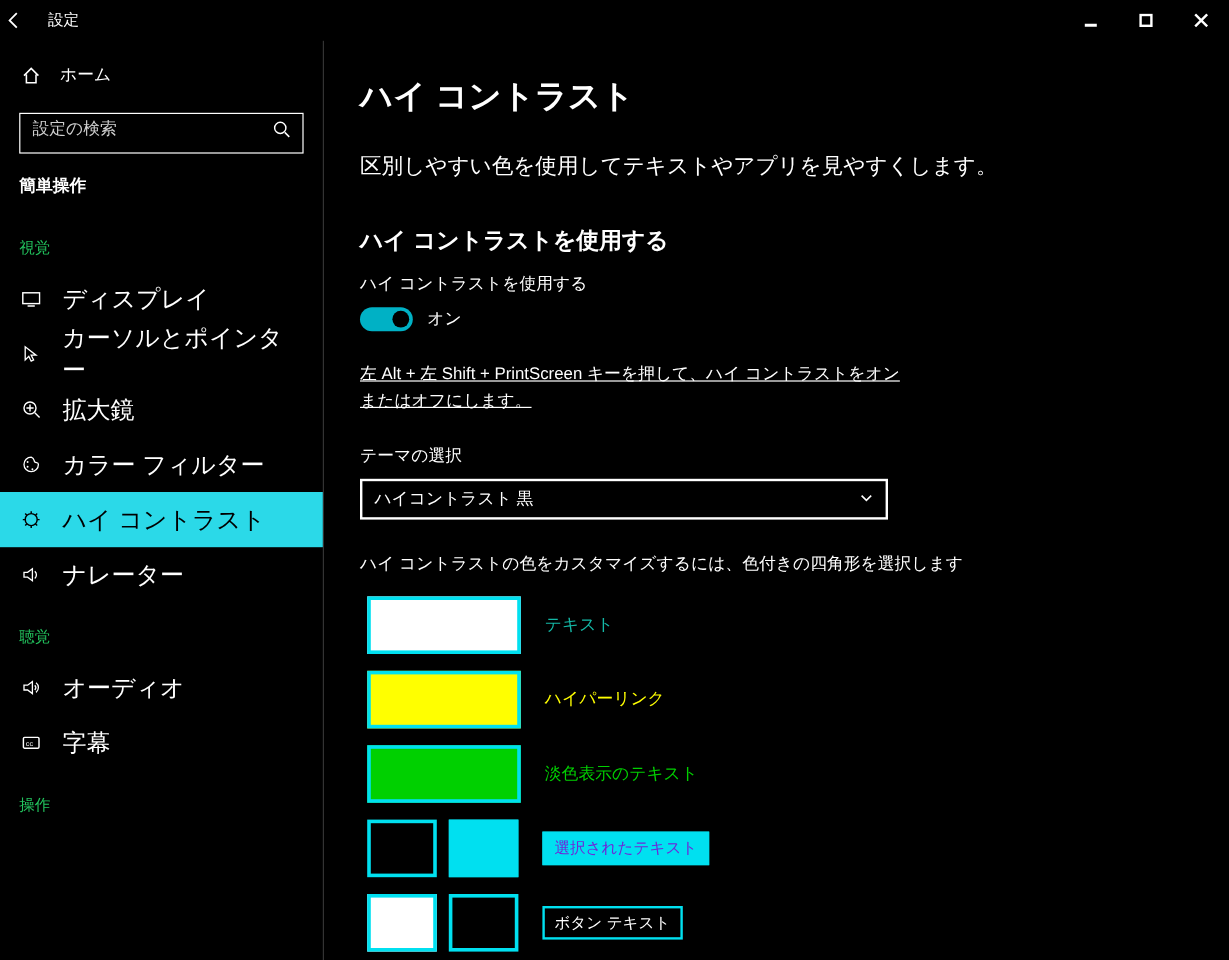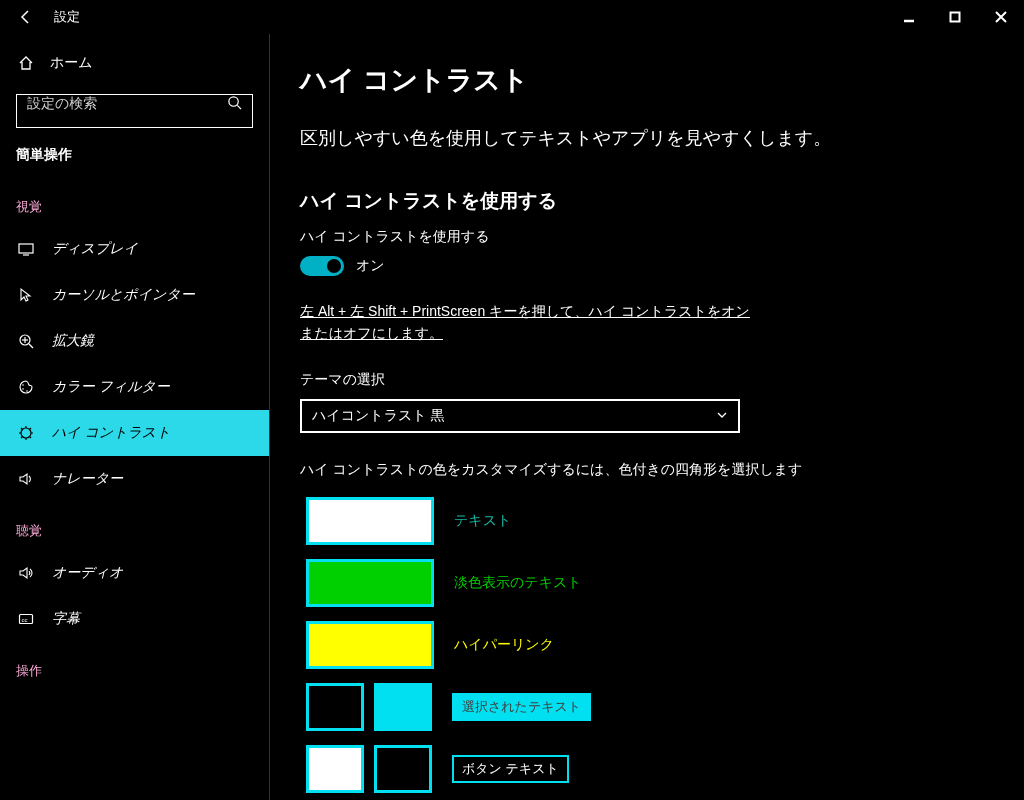--- a/index.html
+++ b/index.html
@@ -1,37 +1,37 @@
 <!DOCTYPE html>
 <html><head>
 <meta charset="utf-8">
 <style>
 * { box-sizing: border-box; margin: 0; padding: 0; }
 html, body { width: 1024px; height: 800px; overflow: hidden; background: #000; font-family: "Yu Gothic UI", "Meiryo", sans-serif; color: #fff; font-size: 14px; }
 .window { display: flex; flex-direction: column; width: 100%; height: 100%; }
-.titlebar { display: flex; align-items: center; height: 34px; padding-left: 14px; }
+.titlebar { display: flex; align-items: center; height: 34px; }
 .titlebar .back { width: 24px; height: 24px; display: flex; align-items: center; justify-content: center; cursor: pointer; }
 .titlebar .title { margin-left: 16px; font-size: 13px; }
 .titlebar .spacer { flex: 1; }
 .titlebar .win-controls { display: flex; }
 .titlebar .win-btn { width: 46px; height: 34px; display: flex; align-items: center; justify-content: center; cursor: pointer; }
 .titlebar .win-btn svg { stroke: #fff; fill: none; }
 .body { display: flex; flex: 1; min-height: 0; }
 .sidebar { width: 270px; padding: 10px 0 0 0; border-right: 1px solid #333; display: flex; flex-direction: column; }
 .sidebar .home-row { display: flex; align-items: center; padding: 10px 16px; cursor: pointer; }
 .sidebar .home-row .icon { width: 20px; display: flex; justify-content: center; }
 .sidebar .home-row .label { margin-left: 14px; font-size: 14px; }
-.searchbox { margin: 12px 16px 18px 16px; border: 1px solid #fff; height: 34px; display: flex; align-items: flex-start; padding: 0 10px; cursor: text; }
+.searchbox { margin: 12px 16px 18px 16px; border: 1px solid #fff; height: 34px; display: flex; align-items: flex-end; padding: 12px 10px; cursor: text; }
 .searchbox input { flex: 1; background: transparent; border: none; color: #fff; font-size: 14px; outline: none; }
 .searchbox input::placeholder { color: #cfcfcf; }
 .section-title { padding: 0 16px 14px 16px; font-size: 14px; font-weight: bold; }
-.group-title { padding: 20px 16px 10px 16px; font-size: 13px; color: #f9a8d4; }
+.group-title { padding: 20px 16px 10px 16px; font-size: 13px; color: #22c55e; }
 .nav-item { display: flex; align-items: center; padding: 0 16px; height: 46px; cursor: pointer; }
 .nav-item .icon { width: 20px; display: flex; justify-content: center; align-items: center; }
-.nav-item .label { margin-left: 16px; font-size: 14px; font-style: italic; }
+.nav-item .label { margin-left: 16px; font-size: 20px; }
 .nav-item.selected { background: #2bd9e8; color: #000; }
 .main { flex: 1; padding: 28px 30px 0 30px; overflow: hidden; }
 .main h1 { font-size: 27px; font-weight: 600; margin-bottom: 28px; }
 .desc { font-size: 18px; margin-bottom: 38px; }
 .sub-h { font-size: 19px; font-weight: 600; margin-bottom: 14px; }
 .field-label { font-size: 14px; margin-bottom: 10px; }
 .toggle-row { display: flex; align-items: center; margin-bottom: 24px; }
 .toggle { width: 44px; height: 20px; border-radius: 10px; background: #00b1c5; position: relative; cursor: pointer; margin-right: 12px; }
 .toggle .knob { position: absolute; right: 3px; top: 3px; width: 14px; height: 14px; border-radius: 50%; background: #000; }
 .hint { font-size: 14px; line-height: 1.6; margin-bottom: 26px; max-width: 450px; text-decoration: underline; }
@@ -224,33 +224,33 @@
       </div>
 
       <div class="field-label" style="margin-bottom:18px">ハイ コントラストの色をカスタマイズするには、色付きの四角形を選択します</div>
 
       <div class="swatch-row">
         <div class="swatch big" style="background:#ffffff"></div>
         <span class="swatch-text" style="color:#14b8a6">テキスト</span>
       </div>
 
       <div class="swatch-row">
+        <div class="swatch big" style="background:#ffff00"></div>
+        <span class="swatch-text" style="color:#ffff00">ハイパーリンク</span>
+      </div>
+
+      <div class="swatch-row">
         <div class="swatch big" style="background:#00d000"></div>
         <span class="swatch-text" style="color:#00d000">淡色表示のテキスト</span>
       </div>
 
       <div class="swatch-row">
-        <div class="swatch big" style="background:#ffff00"></div>
-        <span class="swatch-text" style="color:#ffff00">ハイパーリンク</span>
-      </div>
-
-      <div class="swatch-row">
         <div class="swatch small" style="background:#000000"></div>
         <div class="swatch small" style="background:#00e0f0"></div>
-        <span class="tag" style="background:#00e0f0;color:#404040">選択されたテキスト</span>
+        <span class="tag" style="background:#00e0f0;color:#6d28d9">選択されたテキスト</span>
       </div>
 
       <div class="swatch-row">
         <div class="swatch small" style="background:#ffffff"></div>
         <div class="swatch small" style="background:#000000"></div>
         <span class="tag" style="background:#000000;color:#ffffff">ボタン テキスト</span>
       </div>
 
     </div>
   </div>

